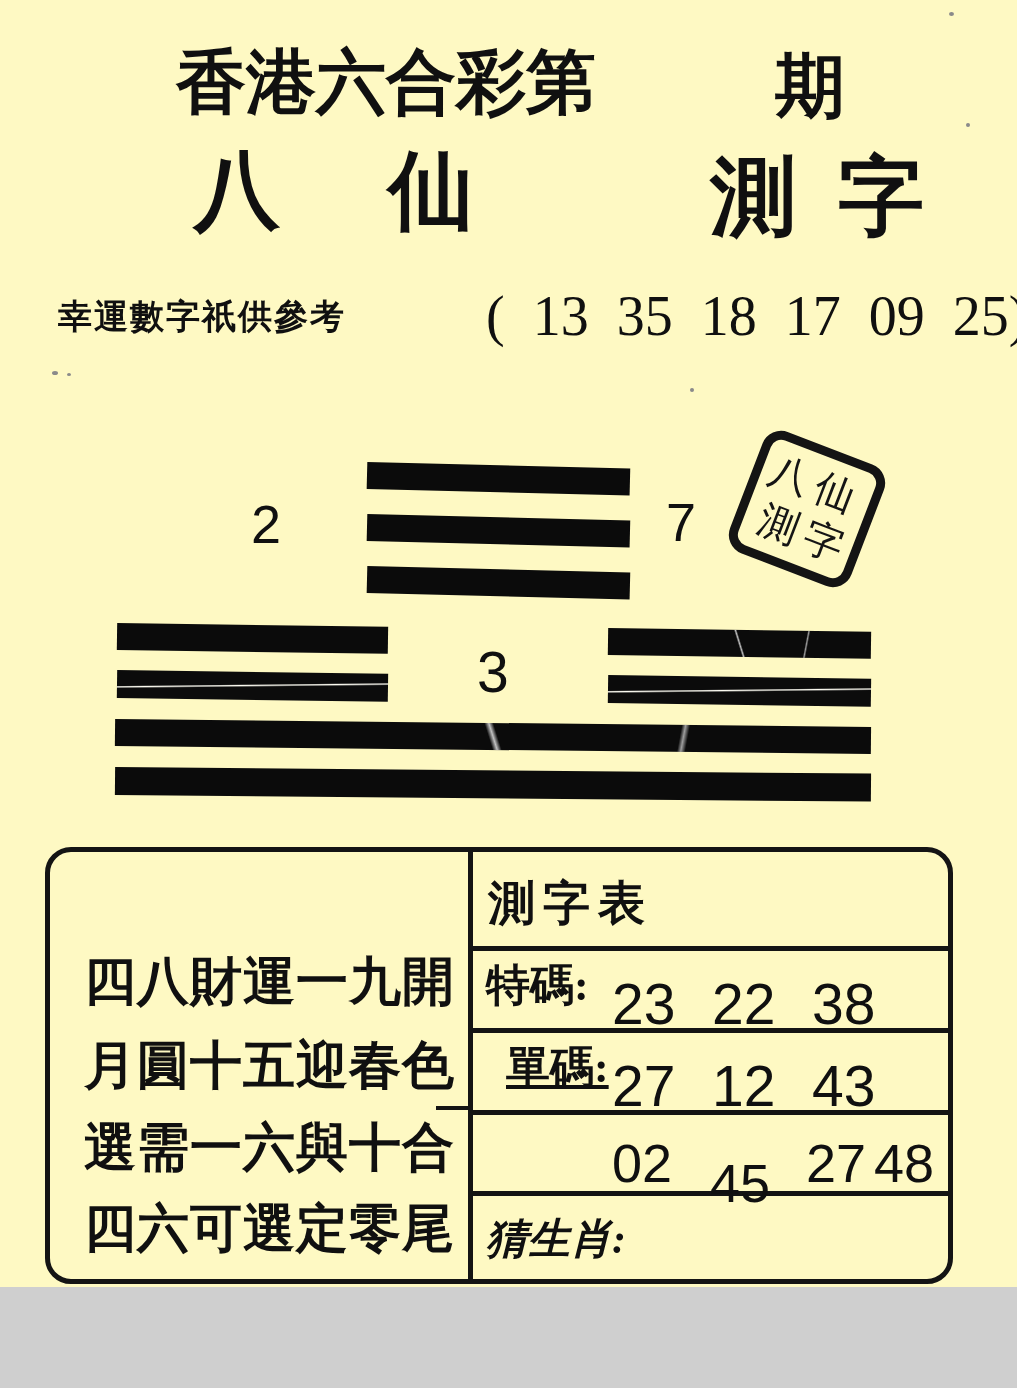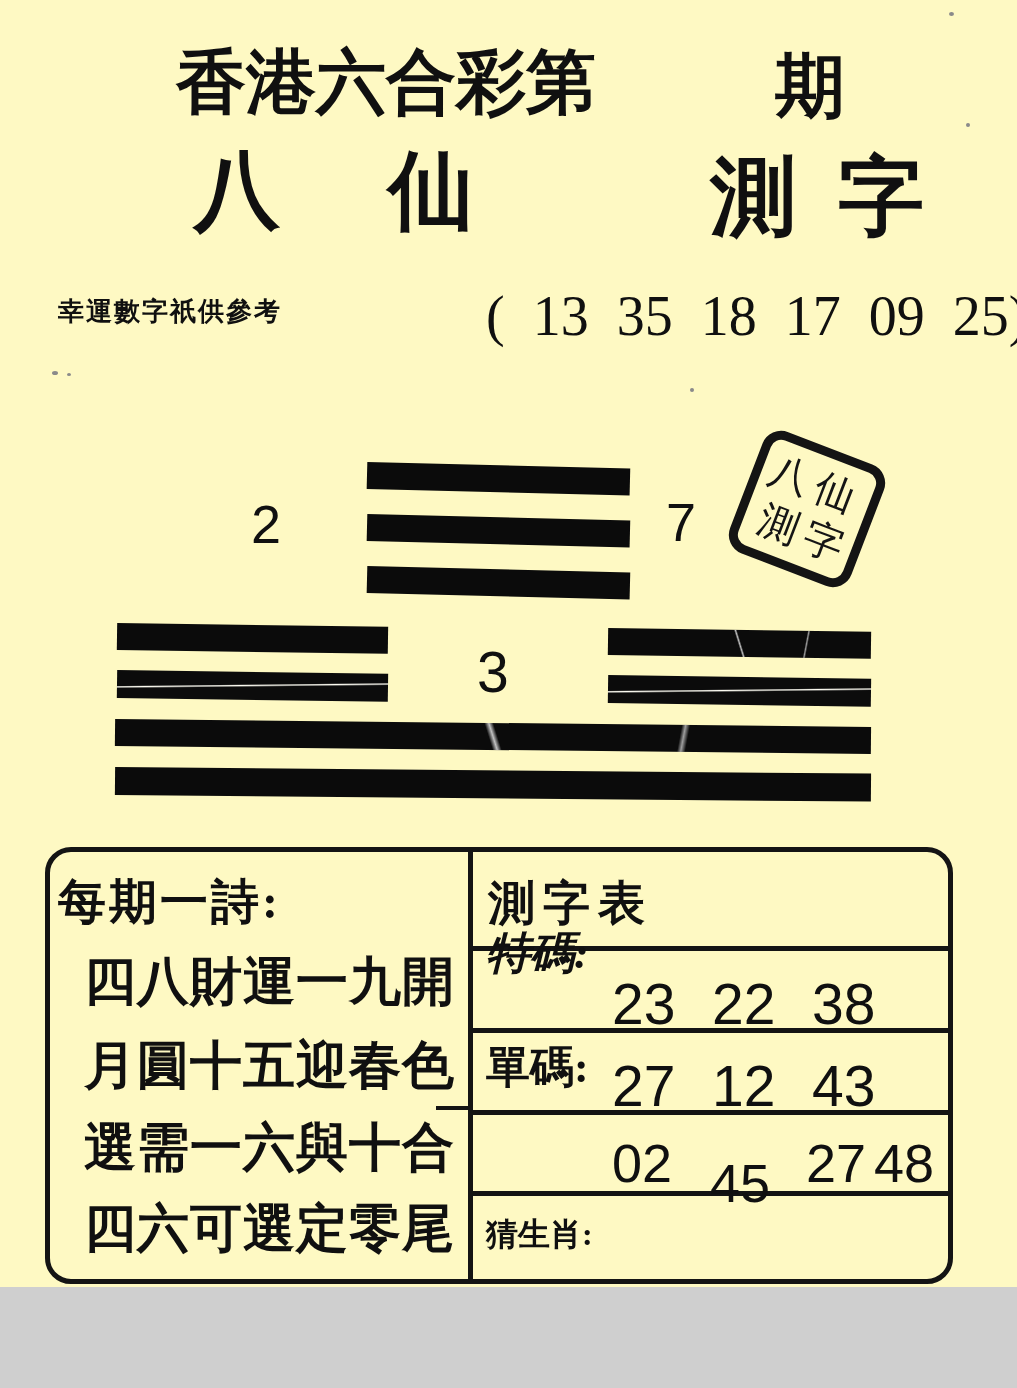--- a/index.html
+++ b/index.html
@@ -16,21 +16,21 @@
   .cjk{font-family:"Liberation Serif","DejaVu Serif",serif;font-weight:700;color:#101010;}
   .cjk-light{font-family:"Liberation Serif","DejaVu Serif",serif;font-weight:400;color:#151515;}
   .sans{font-family:"Liberation Sans","DejaVu Sans",sans-serif;color:#101010;}
   .serifnum{font-family:"Liberation Serif","DejaVu Serif",serif;color:#101010;}
 
   
   .title-prefix{left:176px;top:48px;font-size:70px;letter-spacing:0px;line-height:1;}
   .title-issue{left:775px;top:52px;font-size:70px;line-height:1;}
   .mast-left{left:194px;top:148px;font-size:86px;letter-spacing:108px;line-height:1;white-space:nowrap;}
   .mast-right{left:710px;top:154px;font-size:86px;letter-spacing:42px;line-height:1;white-space:nowrap;}
-  .lucky-label{left:58px;top:298px;font-size:26px;letter-spacing:2px;line-height:1.1;}
+  .lucky-label{left:58px;top:298px;font-size:34px;letter-spacing:2px;line-height:1.1;}
   .lucky-numbers{left:486px;top:286px;font-size:56px;word-spacing:14px;line-height:1.1;white-space:nowrap;}
 
   
   .bar{position:absolute;background:#0b0b0b;transform-origin:left center;}
   .yang-top{left:367px;width:263px;height:27px;transform:rotate(1.4deg);}
   .yin-left{left:117px;width:271px;height:27px;transform:rotate(0.8deg);}
   .yin-right{left:608px;width:263px;height:27px;transform:rotate(0.8deg);}
   .yang-full{left:115px;width:756px;}
   .scratched{
     background:linear-gradient(178.6deg,#0b0b0b 0 45%,rgba(255,255,255,.82) 48.5%,#0c0c0c 53% 100%);
@@ -60,21 +60,21 @@
     border:5px solid #141414;border-radius:26px;box-sizing:border-box;
   }
   .vdiv{left:468px;top:849px;width:5px;height:433px;background:#141414;}
   .hdiv{left:471px;width:480px;height:5px;background:#141414;}
   .hdiv-tick{left:436px;top:1106px;width:36px;height:4px;background:#141414;}
   .poem-header{left:58px;top:878px;font-size:48px;letter-spacing:3px;line-height:1;white-space:nowrap;}
   .poem-line{left:84px;font-size:52px;letter-spacing:1px;line-height:1;white-space:nowrap;}
   .chart-header{left:488px;top:880px;font-size:47px;letter-spacing:8px;line-height:1;white-space:nowrap;}
   .row-label{font-size:44px;line-height:1;white-space:nowrap;}
   .cellnum{font-size:57px;font-weight:400;line-height:1;margin-top:8px;}
-  .zodiac-label{left:486px;top:1218px;font-size:32px;line-height:1;white-space:nowrap;}
+  .zodiac-label{left:486px;top:1218px;font-size:42px;line-height:1;white-space:nowrap;font-style:italic;}
   .zodiac-value{left:610px;top:1212px;font-size:47px;font-weight:700;letter-spacing:1px;line-height:1;white-space:nowrap;}
 
   
   .footer-note{left:214px;top:1298px;font-size:47px;letter-spacing:4px;line-height:1;white-space:nowrap;margin-top:26px;}
   .watermark{
     left:4px;top:1290px;white-space:nowrap;
     mix-blend-mode:multiply;
     font-family:"Liberation Sans","DejaVu Sans",sans-serif;
     font-weight:700;line-height:1;
     display:flex;align-items:flex-start;gap:18px;
@@ -122,34 +122,33 @@
   </div>
 
   <div class="abs info-box"></div>
   <div class="abs vdiv"></div>
   <div class="abs hdiv" style="top:946px;"></div>
   <div class="abs hdiv" style="top:1028px;"></div>
   <div class="abs hdiv" style="top:1110px;"></div>
   <div class="abs hdiv" style="top:1191px;"></div>
   <div class="abs hdiv-tick"></div>
 
-  <div class="abs cjk poem-header">每期一詩:</div>
   <div class="abs cjk poem-line" style="top:956px;">四八財運一九開</div>
   <div class="abs cjk poem-line" style="top:1122px;">選需一六與十合</div>
   <div class="abs cjk poem-line" style="top:1040px;">月圓十五迎春色</div>
   <div class="abs cjk poem-line" style="top:1203px;">四六可選定零尾</div>
 
   <div class="abs cjk chart-header">測字表</div>
 
-  <div class="abs cjk row-label" style="left:486px;top:932px;font-style:italic;">特碼:</div>
+  <div class="abs cjk row-label" style="left:486px;top:964px;">特碼:</div>
   <div class="abs sans cellnum" style="left:612px;top:968px;">23</div>
   <div class="abs sans cellnum" style="left:712px;top:968px;">22</div>
   <div class="abs sans cellnum" style="left:812px;top:968px;">38</div>
 
-  <div class="abs cjk row-label" style="left:486px;top:1046px;">單碼:</div>
+  <div class="abs cjk row-label" style="left:506px;top:1046px;text-decoration:underline;">單碼:</div>
   <div class="abs sans cellnum" style="left:612px;top:1050px;">27</div>
   <div class="abs sans cellnum" style="left:712px;top:1050px;">12</div>
   <div class="abs sans cellnum" style="left:812px;top:1050px;">43</div>
 
   <div class="abs sans cellnum" style="left:612px;top:1128px;font-size:54px;">02</div>
   <div class="abs sans cellnum" style="left:710px;top:1148px;font-size:54px;">45</div>
   <div class="abs sans cellnum" style="left:806px;top:1128px;font-size:54px;">27</div>
   <div class="abs sans cellnum" style="left:874px;top:1128px;font-size:54px;">48</div>
 
   <div class="abs cjk zodiac-label">猜生肖:</div>

